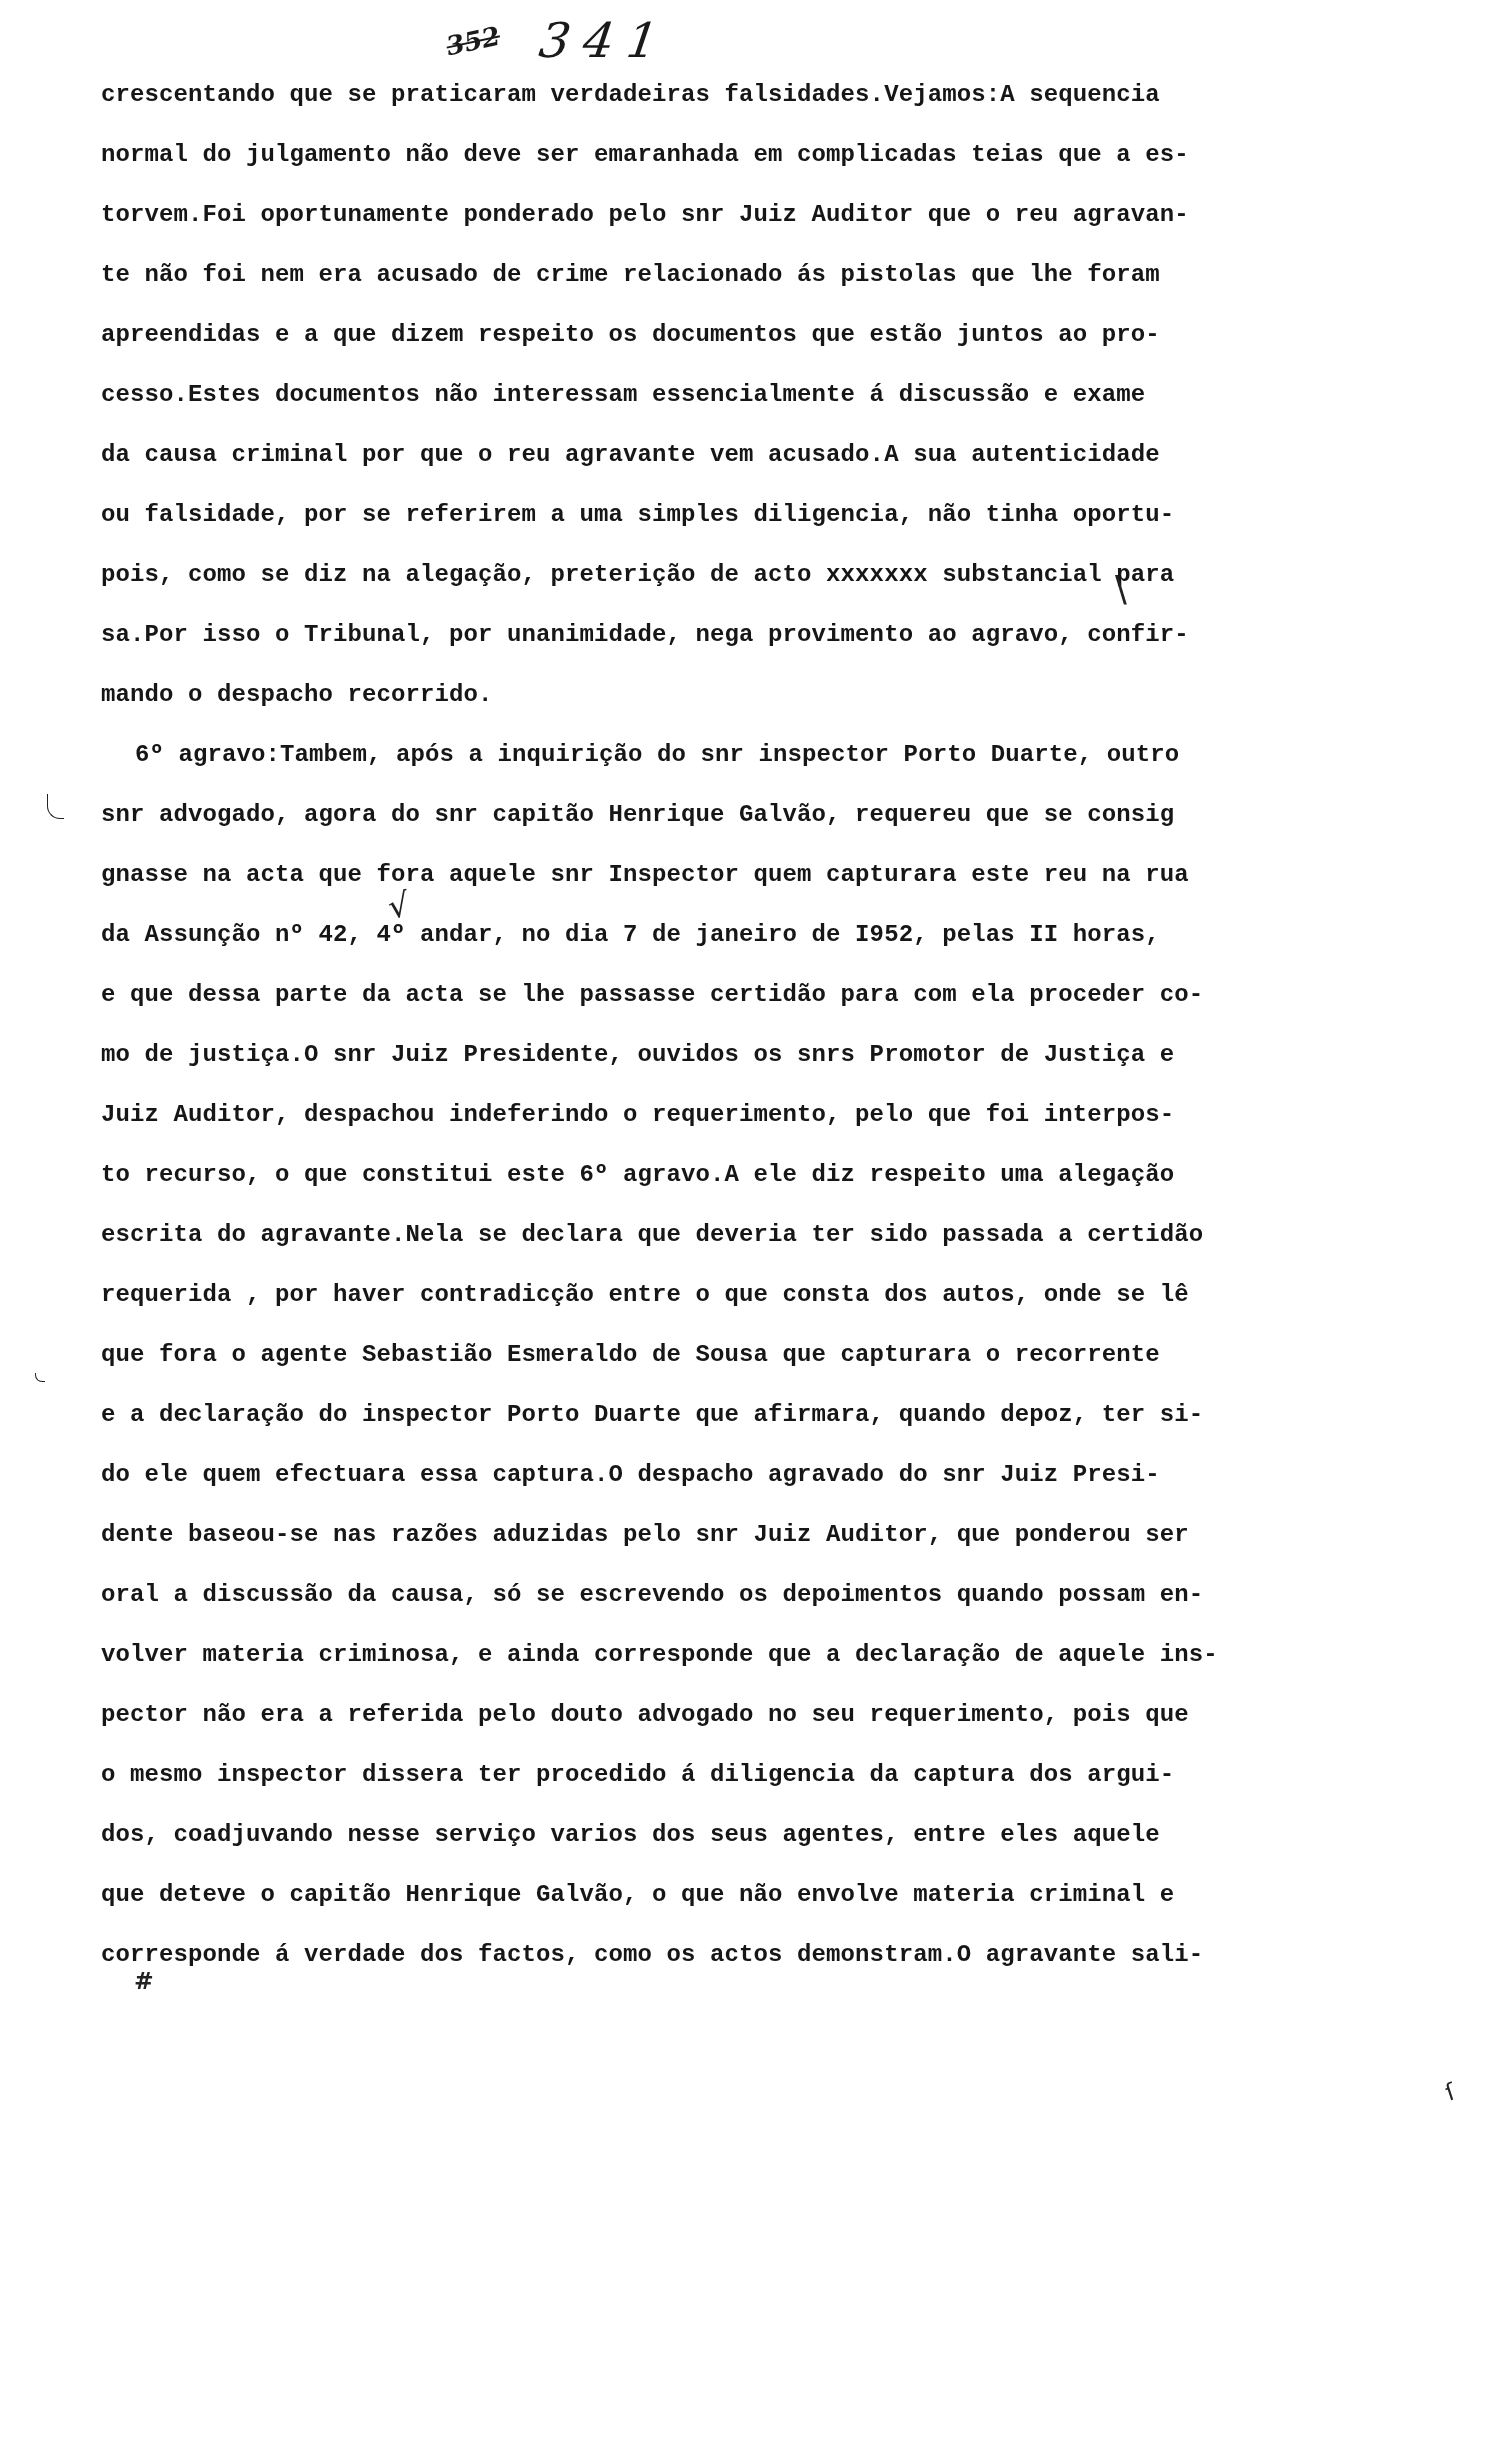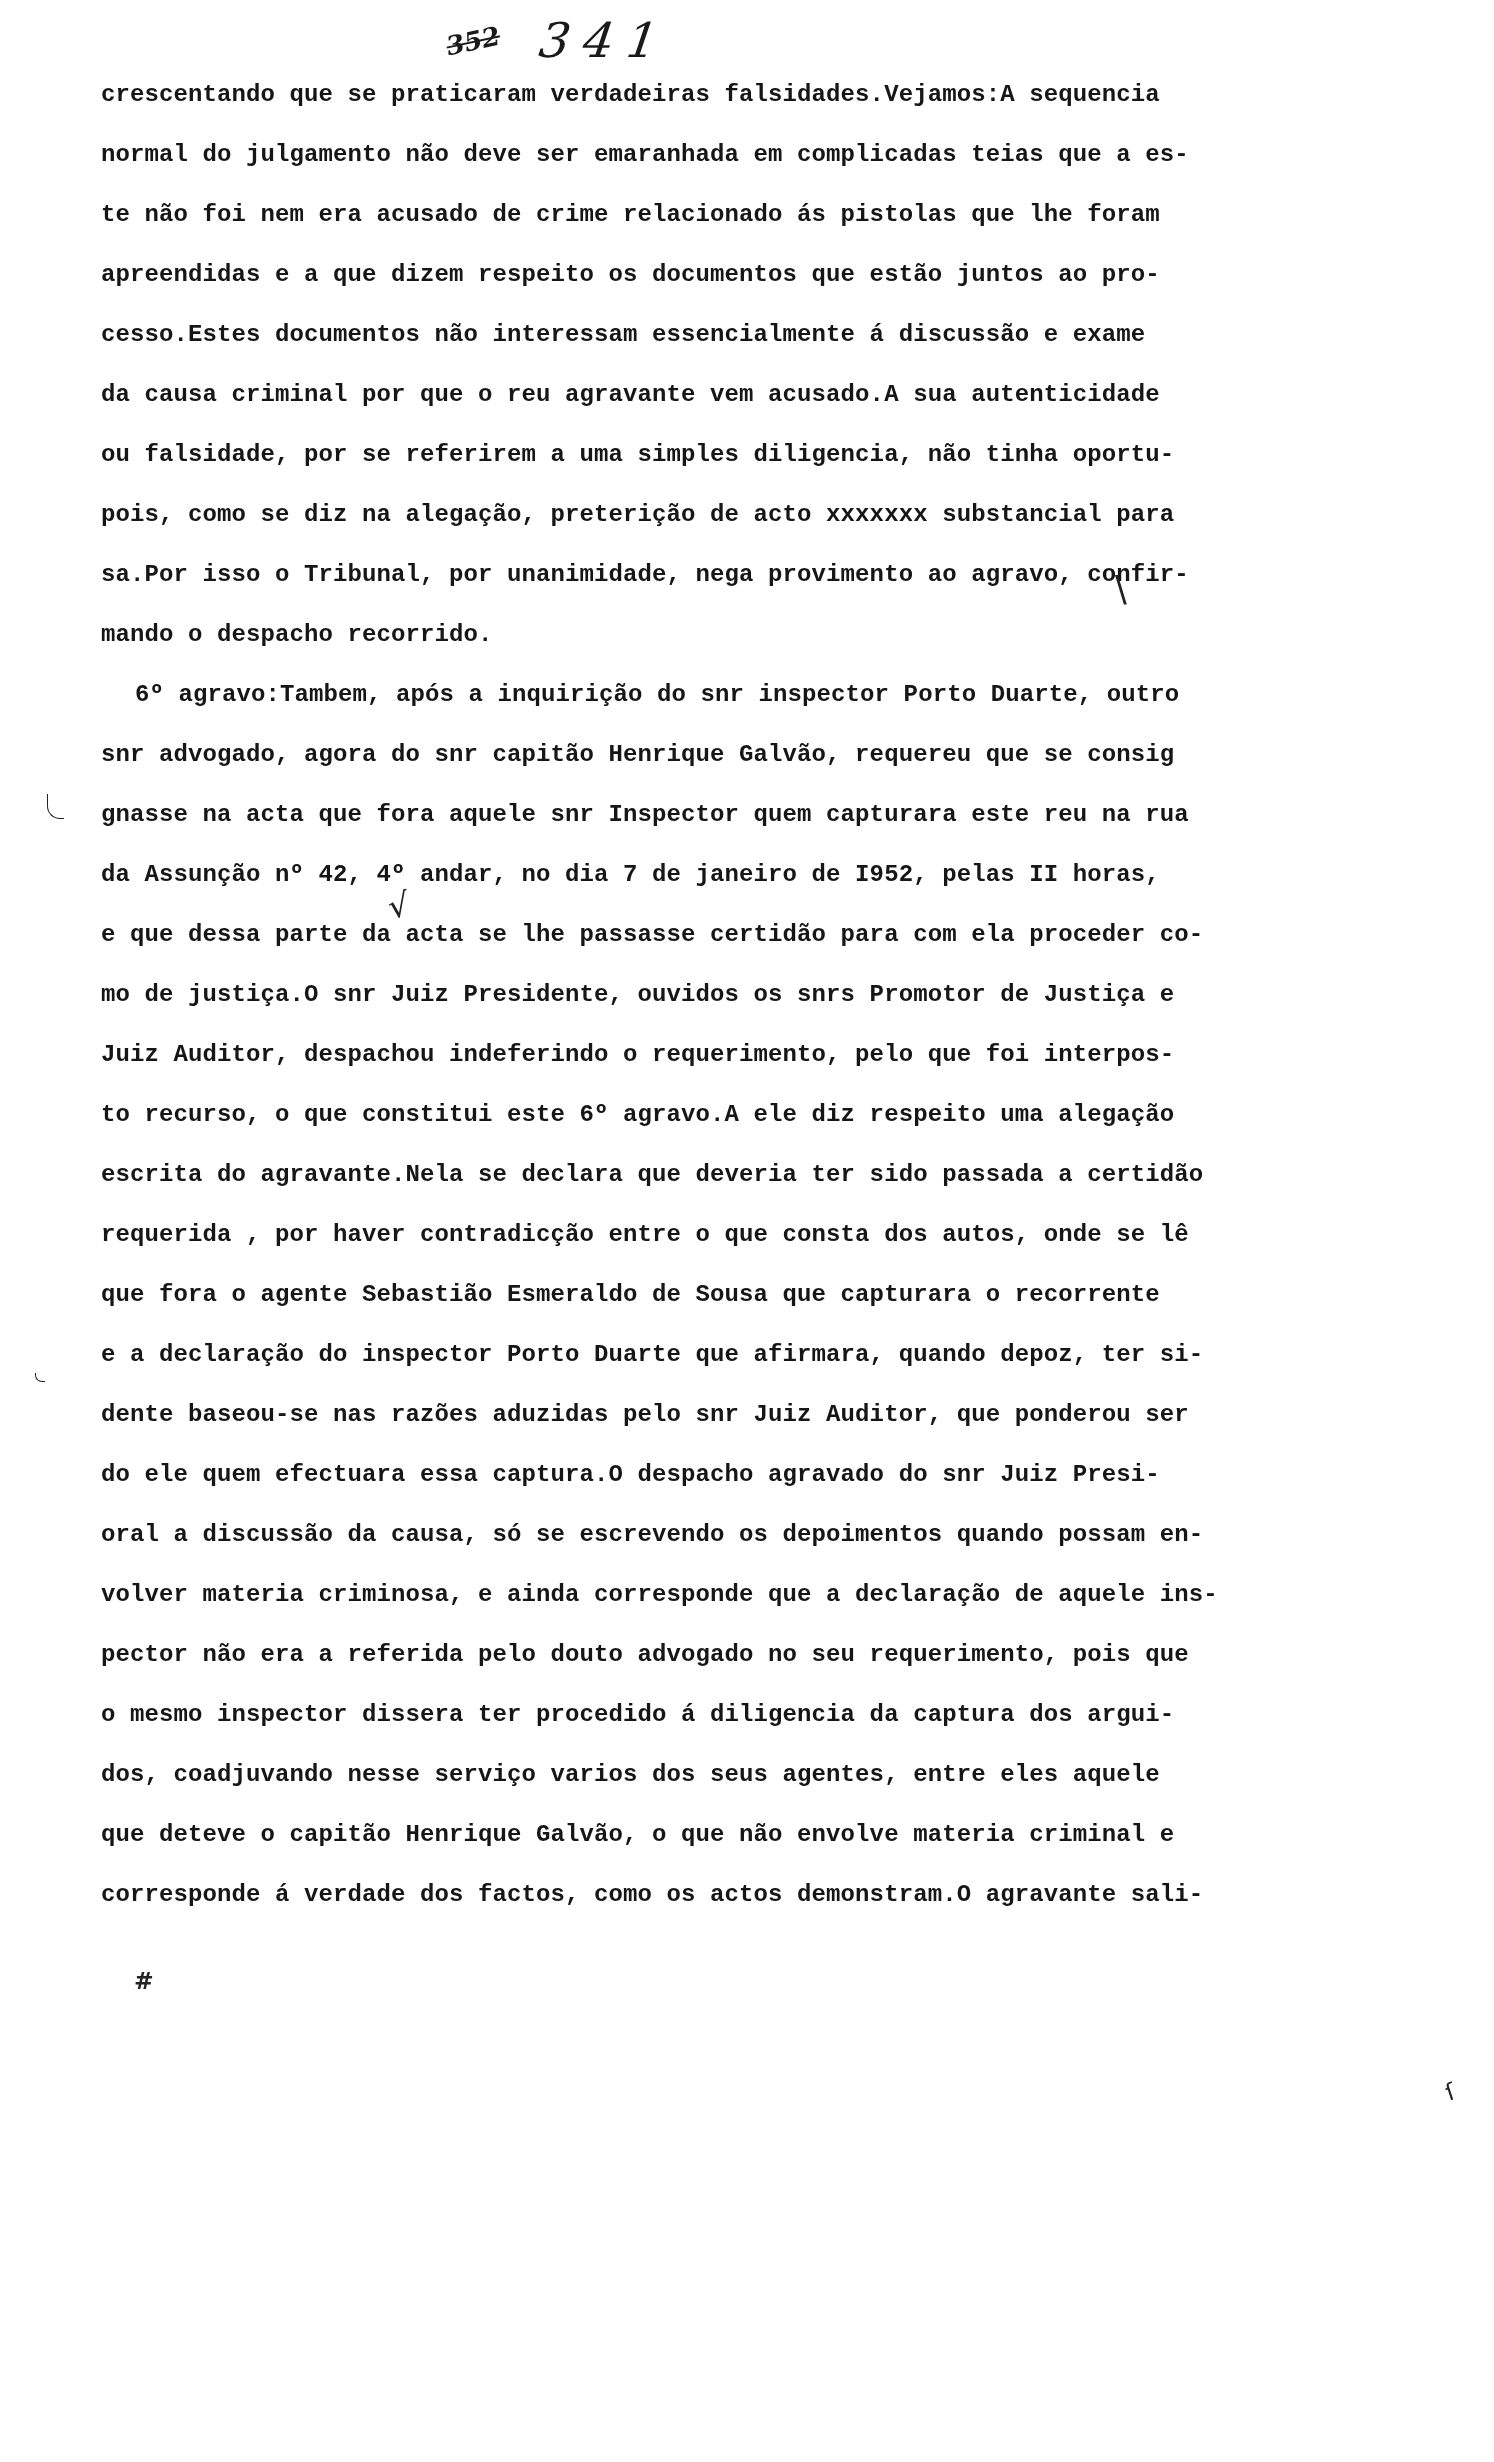--- a/index.html
+++ b/index.html
@@ -97,42 +97,43 @@
 <div class="page">
 
   <div class="page-number">
     <span class="old">352</span>
     <span class="new">341</span>
   </div>
 
   <div class="body-text">
     <span class="line">crescentando que se praticaram verdadeiras falsidades.Vejamos:A sequencia</span>
     <span class="line">normal do julgamento não deve ser emaranhada em complicadas teias que a es-</span>
+    <span class="line">torvem.Foi oportunamente ponderado pelo snr Juiz Auditor que o reu agravan-</span>
     <span class="line">te não foi nem era acusado de crime relacionado ás pistolas que lhe foram</span>
     <span class="line">apreendidas e a que dizem respeito os documentos que estão juntos ao pro-</span>
     <span class="line">cesso.Estes documentos não interessam essencialmente á discussão e exame</span>
     <span class="line">da causa criminal por que o reu agravante vem acusado.A sua autenticidade</span>
     <span class="line">ou falsidade, por se referirem a uma simples diligencia, não tinha oportu-</span>
     <span class="line">pois, como se diz na alegação, preterição de acto xxxxxxx substancial para</span>
     <span class="line">sa.Por isso o Tribunal, por unanimidade, nega provimento ao agravo, confir-</span>
     <span class="line">mando o despacho recorrido.</span>
     <span class="line indent">6º agravo:Tambem, após a inquirição do snr inspector Porto Duarte, outro</span>
     <span class="line">snr advogado, agora do snr capitão Henrique Galvão, requereu que se consig</span>
     <span class="line">gnasse na acta que fora aquele snr Inspector quem capturara este reu na rua</span>
     <span class="line">da Assunção nº 42, 4º andar, no dia 7 de janeiro de I952, pelas II horas,</span>
     <span class="line">e que dessa parte da acta se lhe passasse certidão para com ela proceder co-</span>
     <span class="line">mo de justiça.O snr Juiz Presidente, ouvidos os snrs Promotor de Justiça e</span>
     <span class="line">Juiz Auditor, despachou indeferindo o requerimento, pelo que foi interpos-</span>
     <span class="line">to recurso, o que constitui este 6º agravo.A ele diz respeito uma alegação</span>
     <span class="line">escrita do agravante.Nela se declara que deveria ter sido passada a certidão</span>
     <span class="line">requerida , por haver contradicção entre o que consta dos autos, onde se lê</span>
     <span class="line">que fora o agente Sebastião Esmeraldo de Sousa que capturara o recorrente</span>
     <span class="line">e a declaração do inspector Porto Duarte que afirmara, quando depoz, ter si-</span>
+    <span class="line">do ele quem efectuara essa captura.O despacho agravado do snr Juiz Presi-</span>
     <span class="line">dente baseou-se nas razões aduzidas pelo snr Juiz Auditor, que ponderou ser</span>
-    <span class="line">do ele quem efectuara essa captura.O despacho agravado do snr Juiz Presi-</span>
     <span class="line">oral a discussão da causa, só se escrevendo os depoimentos quando possam en-</span>
     <span class="line">volver materia criminosa, e ainda corresponde que a declaração de aquele ins-</span>
     <span class="line">pector não era a referida pelo douto advogado no seu requerimento, pois que</span>
     <span class="line">o mesmo inspector dissera ter procedido á diligencia da captura dos argui-</span>
     <span class="line">dos, coadjuvando nesse serviço varios dos seus agentes, entre eles aquele</span>
     <span class="line">que deteve o capitão Henrique Galvão, o que não envolve materia criminal e</span>
     <span class="line">corresponde á verdade dos factos, como os actos demonstram.O agravante sali-</span>
   </div>
 
   <div class="margin-mark bracket-1"></div>

